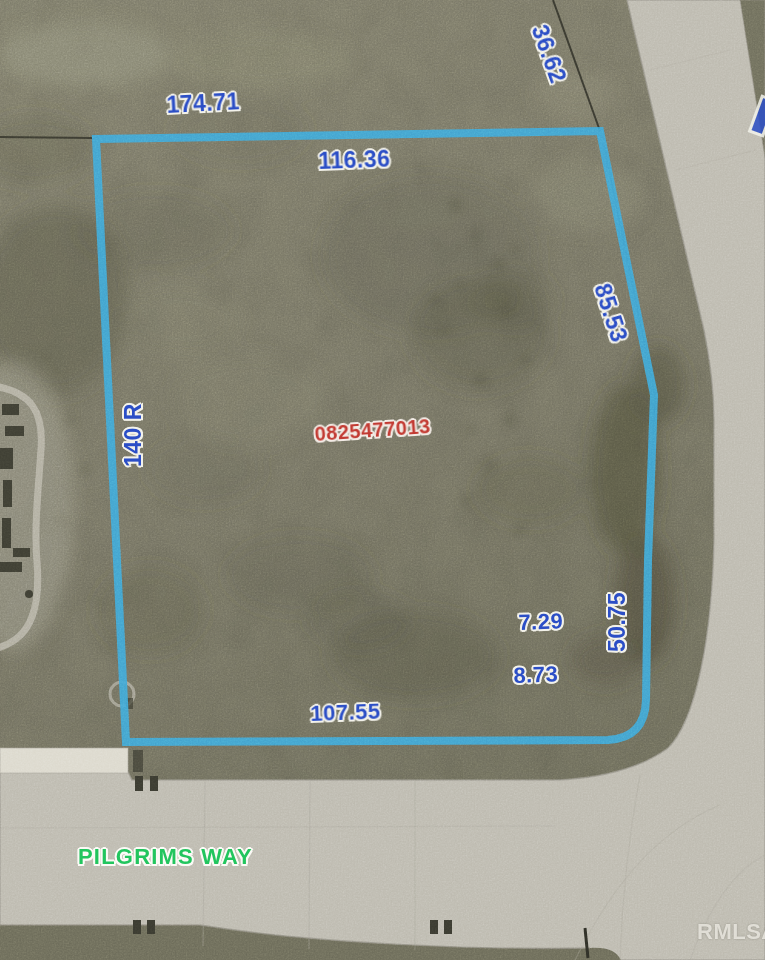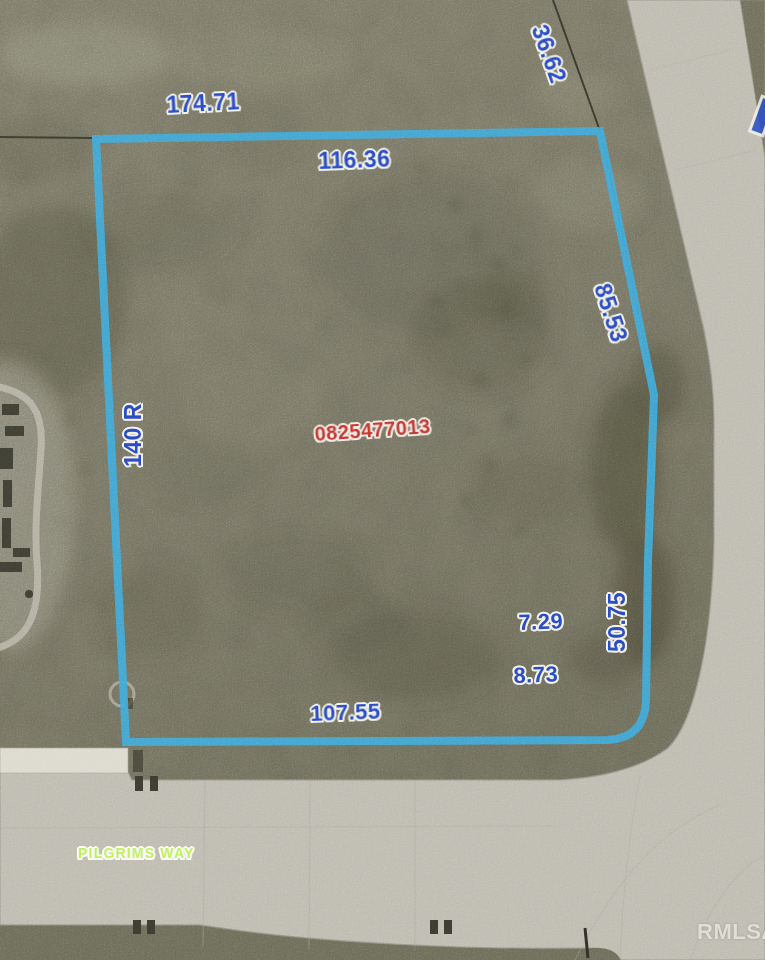--- a/index.html
+++ b/index.html
@@ -16,21 +16,21 @@
     color:#2b4ec6; font-size:23px;
     text-shadow:-2px 0 0 #f3f2ea, 2px 0 0 #f3f2ea, 0 -2px 0 #f3f2ea, 0 2px 0 #f3f2ea,
       -1.5px -1.5px 0 #f3f2ea, 1.5px -1.5px 0 #f3f2ea, -1.5px 1.5px 0 #f3f2ea, 1.5px 1.5px 0 #f3f2ea;
   }
   .red{
     color:#c23a32; font-size:20px;
     text-shadow:-2px 0 0 #f3ece6, 2px 0 0 #f3ece6, 0 -2px 0 #f3ece6, 0 2px 0 #f3ece6,
       -1.5px -1.5px 0 #f3ece6, 1.5px -1.5px 0 #f3ece6, -1.5px 1.5px 0 #f3ece6, 1.5px 1.5px 0 #f3ece6;
   }
   .street{
-    color:#bef264; font-size:14px; letter-spacing:1.2px;
+    color:#22c55e; font-size:22px; letter-spacing:1.2px;
     text-shadow:-2px 0 0 #fbfaf6, 2px 0 0 #fbfaf6, 0 -2px 0 #fbfaf6, 0 2px 0 #fbfaf6,
       -1.5px -1.5px 0 #fbfaf6, 1.5px -1.5px 0 #fbfaf6, -1.5px 1.5px 0 #fbfaf6, 1.5px 1.5px 0 #fbfaf6;
   }
   .watermark{
     color:rgba(240,238,230,.82); font-size:22px; letter-spacing:.5px;
     text-shadow:0 0 2px rgba(110,108,98,.6);
   }
   
   #lbl-top-outer   {left:166px; top:94px;  transform:rotate(-3deg);}
   #lbl-top-inner   {left:318px; top:150px; transform:rotate(-2deg);}

